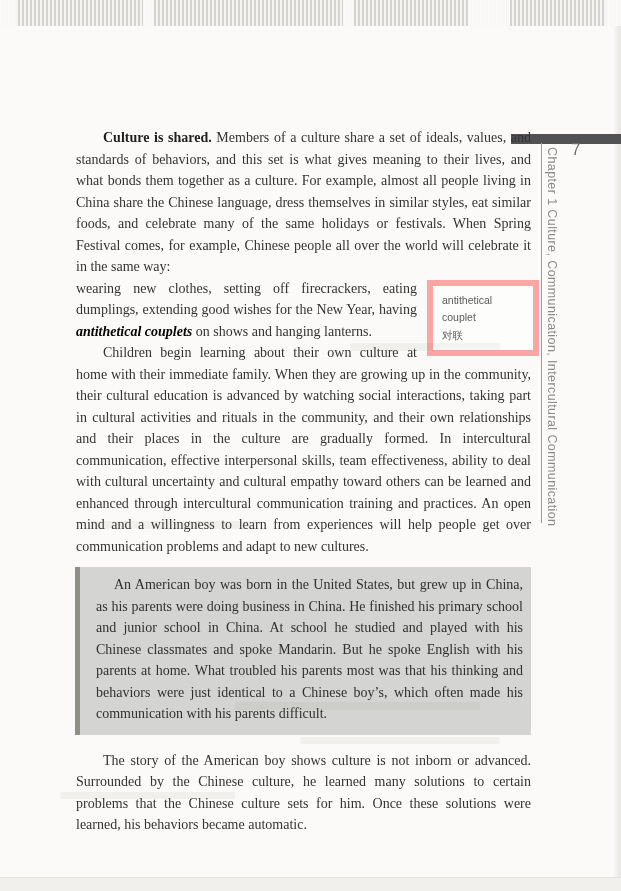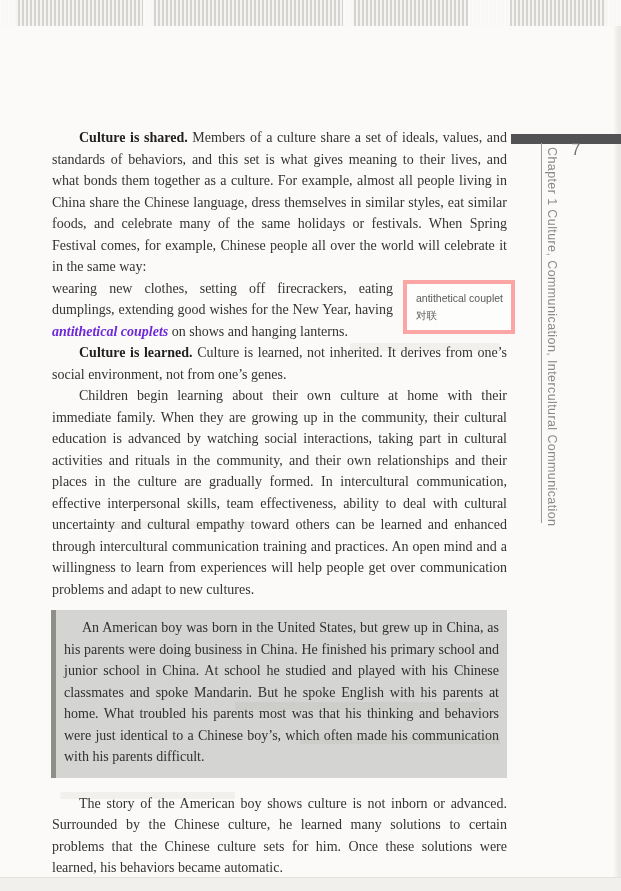--- a/index.html
+++ b/index.html
@@ -37,43 +37,43 @@
     font-family: "Liberation Sans", sans-serif; font-size: 16px; color: #6e6e6e; text-align: center;
   }
   .side-title {
     position: absolute; left: 545px; top: 147px; height: 430px;
     writing-mode: vertical-rl;
     font-family: "Liberation Sans", sans-serif;
     font-size: 12.5px; letter-spacing: 0.4px; color: #8a8a8a;
     white-space: nowrap;
   }
   
-  .column { position: absolute; left: 52px; top: 127px; width: 455px; }
+  .column { position: absolute; left: 76px; top: 127px; width: 455px; }
   .para {
     text-align: justify;
     font-size: 14px; line-height: 21.5px; color: #333333;
   }
   .indent { text-indent: 27px; }
   .lead { font-weight: bold; color: #1f1f1f; }
-  .bi { font-weight: bold; font-style: italic; color: #6d28d9; }
+  .bi { font-weight: bold; font-style: italic; color: #000000; }
   
   .callout {
     float: right; width: 112px; margin: 2px -8px 4px 10px;
-    border: 4px solid #fca5a5; background: #fdfdfc;
+    border: 6px solid #fca5a5; background: #fdfdfc;
     padding: 6px 8px 5px 9px;
     font-family: "Liberation Sans", sans-serif;
     font-size: 10.5px; line-height: 1.7; color: #5a5a5a;
     text-align: left; text-indent: 0;
   }
   
   .excerpt {
     margin: 10px 0 0 -1px; width: 456px;
     background: #d4d4d2;
     border-left: 5px solid #8f8f8a;
-    padding: 7px 8px 10px 8px;
+    padding: 7px 8px 10px 16px;
   }
   .excerpt .para { text-indent: 18px; color: #303030; }
   .p4 { margin-top: 15px; }
   
   .ghost { position: absolute; background: rgba(110,110,105,0.07); border-radius: 2px; }
 </style>
 </head>
 <body>
 
 <div class="scan">
@@ -96,21 +96,20 @@
 
     <p class="para indent"><b class="lead">Culture is shared.</b><span> Members of a culture share a set of ideals, values, and standards of behaviors, and this set is what gives meaning to their lives, and what bonds them together as a culture. For example, almost all people living in China share the Chinese language, dress themselves in similar styles, eat similar foods, and celebrate many of the same holidays or festivals. When Spring Festival comes, for example, Chinese people all over the world will celebrate it in the same way:</span></p>
 
     <div class="para">
       <aside class="callout">
         <div>antithetical couplet</div>
         <div>对联</div>
       </aside><span>wearing new clothes, setting off firecrackers, eating dumplings, extending good wishes for the New Year, having </span><i class="bi">antithetical couplets</i><span> on shows and hanging lanterns.</span>
     </div>
 
-    <p class="para indent"><b class="lead">Culture is learned.</b><span> Culture is learned, not inherited. It derives from one’s social environment, not from one’s genes.</span></p>
 
     <p class="para indent">Children begin learning about their own culture at home with their immediate family. When they are growing up in the community, their cultural education is advanced by watching social interactions, taking part in cultural activities and rituals in the community, and their own relationships and their places in the culture are gradually formed. In intercultural communication, effective interpersonal skills, team effectiveness, ability to deal with cultural uncertainty and cultural empathy toward others can be learned and enhanced through intercultural communication training and practices. An open mind and a willingness to learn from experiences will help people get over communication problems and adapt to new cultures.</p>
 
     <div class="excerpt">
       <p class="para">An American boy was born in the United States, but grew up in China, as his parents were doing business in China. He finished his primary school and junior school in China. At school he studied and played with his Chinese classmates and spoke Mandarin. But he spoke English with his parents at home. What troubled his parents most was that his thinking and behaviors were just identical to a Chinese boy’s, which often made his communication with his parents difficult.</p>
     </div>
 
     <p class="para indent p4">The story of the American boy shows culture is not inborn or advanced. Surrounded by the Chinese culture, he learned many solutions to certain problems that the Chinese culture sets for him. Once these solutions were learned, his behaviors became automatic.</p>
 
   </div>

